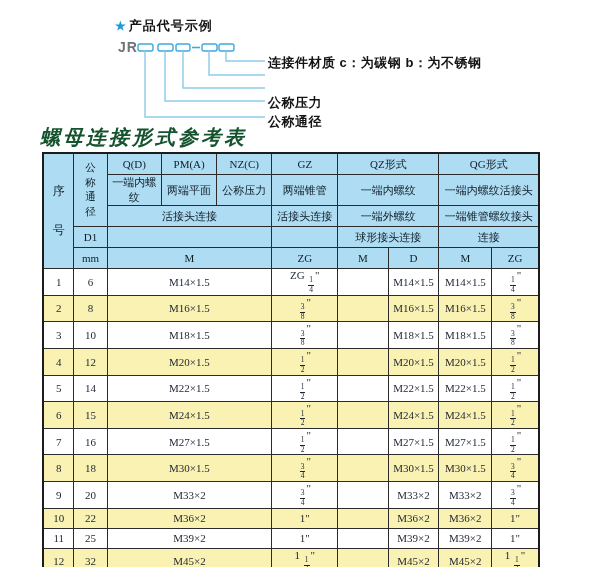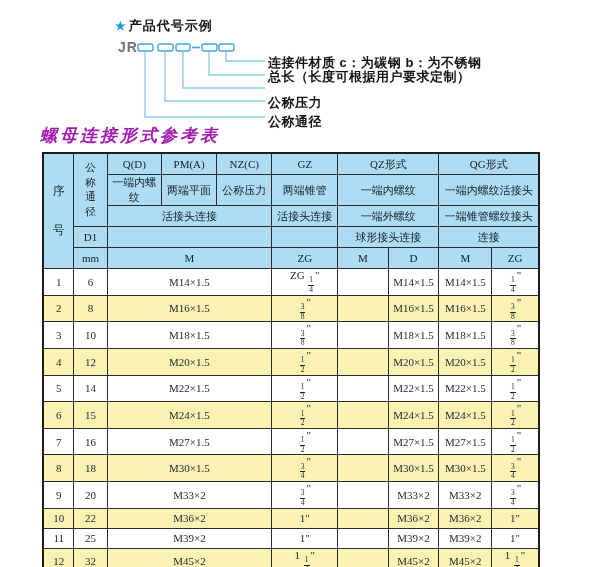--- a/index.html
+++ b/index.html
@@ -12,21 +12,21 @@
   .diagram-title{position:absolute;left:115px;top:17px;font-family:"Liberation Sans",sans-serif;
         font-weight:bold;font-size:13px;color:#141414;letter-spacing:1px;}
   .diagram-title .star{color:#1b9cd8;margin-right:2px;font-size:12px;}
   .code-prefix{position:absolute;left:118px;top:39px;font-family:"Liberation Sans",sans-serif;
         font-weight:bold;font-size:14px;color:#737373;letter-spacing:1px;}
   .dlabel{position:absolute;left:268px;font-family:"Liberation Sans",sans-serif;font-weight:bold;
         font-size:13px;color:#141414;white-space:nowrap;letter-spacing:0.5px;}
 
   
   .table-title{position:absolute;left:40px;top:124px;font-family:Liberation Sans, sans-serif;
-        font-weight:bold;font-style:italic;font-size:17px;color:#a21caf;letter-spacing:3px;}
+        font-weight:bold;font-style:italic;font-size:20px;color:#14532d;letter-spacing:3px;}
 
   
   table.ref{position:absolute;left:42px;top:152px;border-collapse:collapse;table-layout:fixed;
         border:2px solid #1c1c1c;}
   table.ref th, table.ref td{border:1px solid #2b2b2b;text-align:center;vertical-align:middle;
         padding:0;overflow:hidden;}
   table.ref thead th{background:#aedcf2;font-weight:normal;font-size:11px;height:20px;
         color:#101e28;}
   table.ref td{background:#ffffff;font-size:11px;height:19px;color:#1d2433;}
   table.ref tr.alt td{background:#f9f2b3;}
@@ -63,21 +63,20 @@
         <polyline points="165,51 165,101 265,101"></polyline>
         <polyline points="145,51 145,117 265,117"></polyline>
       </g>
     </svg>
 
     <div class="diagram-title"><span class="star">★</span><span>产品代号示例</span></div>
 
     <div class="code-prefix">JR</div>
 
     <div class="dlabel" style="top:54px;">连接件材质  c：为碳钢  b：为不锈钢</div>
-    <div class="dlabel" style="top:68px;">总长（长度可根据用户要求定制）</div>
     <div class="dlabel" style="top:81px;margin-top:32px;">公称通径</div>
     <div class="dlabel" style="top:94px;">公称压力</div>
   </div>
 
   <div class="table-title">螺母连接形式参考表</div>
 
   <table class="ref">
     <colgroup>
       <col style="width:33px">
         <col style="width:35px">

